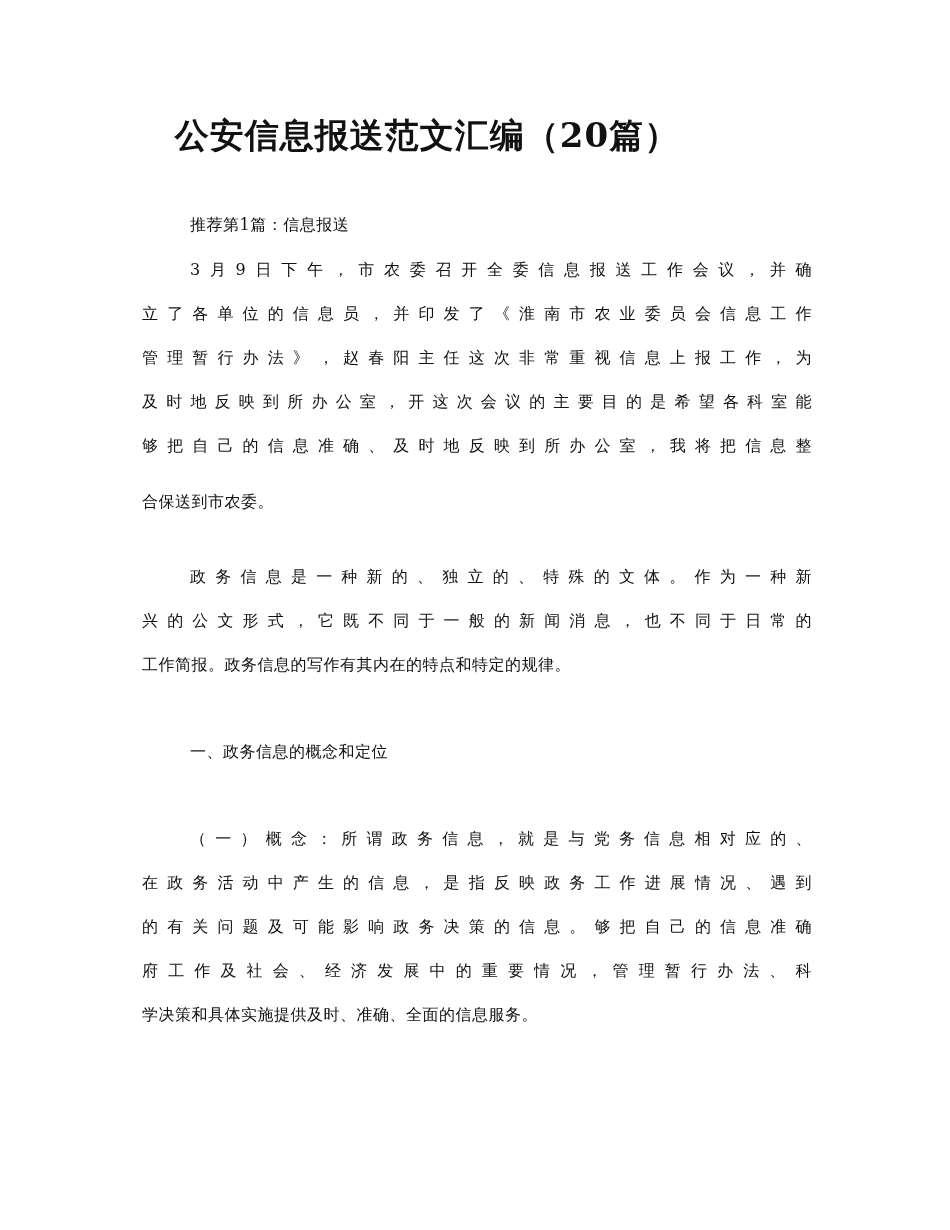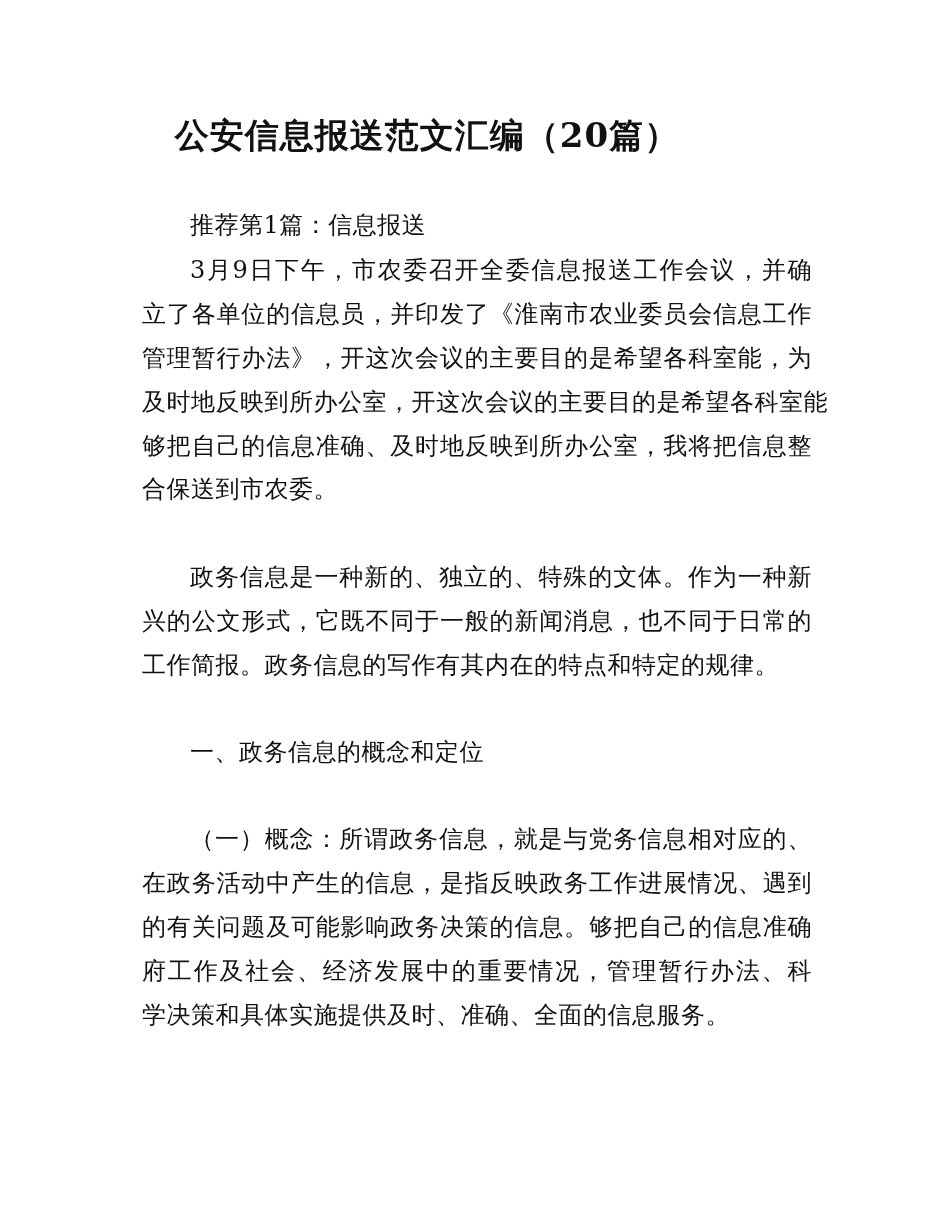--- a/index.html
+++ b/index.html
@@ -1,37 +1,37 @@
 <!DOCTYPE html>
 <html><head>
 <meta charset="utf-8">
 <style>
   html, body { margin: 0; padding: 0; background: #ffffff; }
   body { width: 950px; height: 1230px; position: relative; overflow: hidden;
          font-family: "DejaVu Serif", "Liberation Serif", serif; color: #111; }
   .title { position: absolute; top: 110px; left: 0; width: 854px; text-align: center;
            font-size: 34px; font-weight: bold; letter-spacing: 1px; line-height: 50px; }
-  .line { position: absolute; left: 142px; width: 670px; font-size: 24px; line-height: 30px;
+  .line { position: absolute; left: 142px; width: 670px; font-size: 16px; line-height: 30px;
           white-space: nowrap; text-align: justify; text-align-last: justify; letter-spacing: 0.5px; }
   .line.last { text-align-last: left; }
   .indent { left: 190px; width: 622px; }
 </style>
 </head>
 <body>
 
 <div>
   <div class="title">公安信息报送范文汇编（20篇）</div>
 
   <div class="line indent last" style="top:210px">推荐第1篇：信息报送</div>
   <div class="line indent" style="top:255px">3月9日下午，市农委召开全委信息报送工作会议，并确</div>
   <div class="line" style="top:299px">立了各单位的信息员，并印发了《淮南市农业委员会信息工作</div>
-  <div class="line" style="top:343px">管理暂行办法》，开这次会议的主要目的是希望各科室能，为</div>
+  <div class="line" style="top:343px">管理暂行办法》，赵春阳主任这次非常重视信息上报工作，为</div>
   <div class="line" style="top:387px">及时地反映到所办公室，开这次会议的主要目的是希望各科室能</div>
   <div class="line" style="top:431px">够把自己的信息准确、及时地反映到所办公室，我将把信息整</div>
-  <div class="line last" style="top:474px">合保送到市农委。</div>
+  <div class="line last" style="top:487px">合保送到市农委。</div>
 
   <div class="line indent" style="top:562px">政务信息是一种新的、独立的、特殊的文体。作为一种新</div>
   <div class="line" style="top:606px">兴的公文形式，它既不同于一般的新闻消息，也不同于日常的</div>
   <div class="line last" style="top:650px">工作简报。政务信息的写作有其内在的特点和特定的规律。</div>
 
   <div class="line indent last" style="top:737px">一、政务信息的概念和定位</div>
 
   <div class="line indent" style="top:824px">（一）概念：所谓政务信息，就是与党务信息相对应的、</div>
   <div class="line" style="top:868px">在政务活动中产生的信息，是指反映政务工作进展情况、遇到</div>
   <div class="line" style="top:912px">的有关问题及可能影响政务决策的信息。够把自己的信息准确</div>

